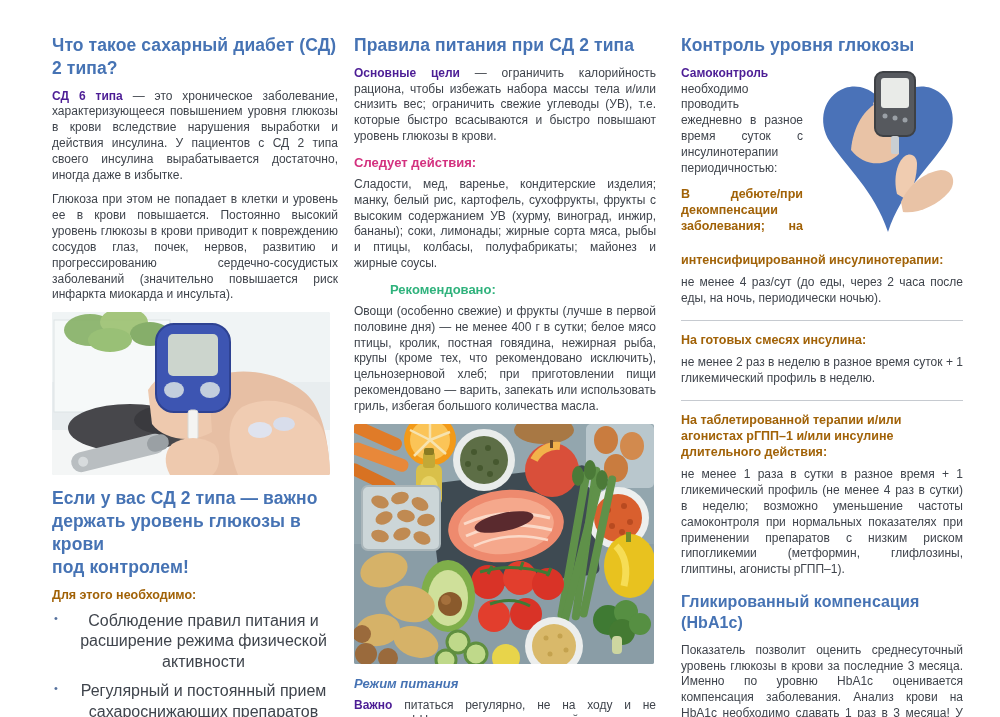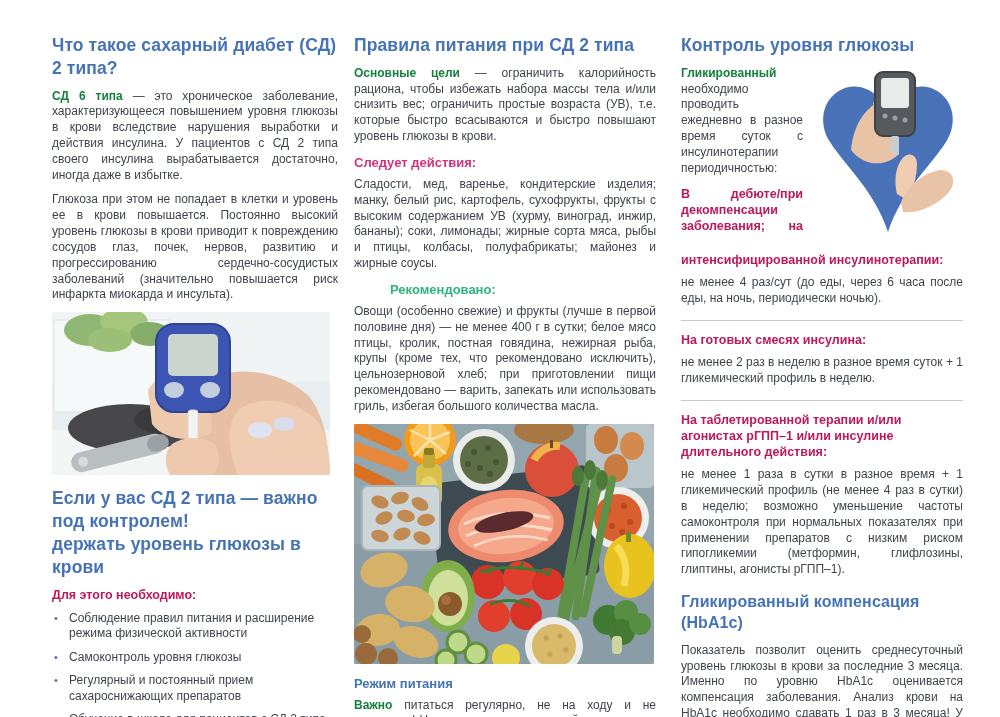--- a/index.html
+++ b/index.html
@@ -15,33 +15,33 @@
 
   .h-blue {
     font-size:17.5px; font-weight:bold; color:#4673b4;
     line-height:1.3; margin:0 0 9px 0; letter-spacing:0.1px;
   }
   .h-blue span { display:block; }
   .body-text {
     font-size:12px; line-height:1.32; text-align:justify;
     color:#3f444c; margin:0 0 9px 0;
   }
-  .lead-bold { font-weight:bold; color:#15803d; }
+  .lead-bold { font-weight:bold; color:#4c1d95; }
   .sub-bold {
-    font-size:12.5px; font-weight:bold; color:#be185d; margin:0 0 7px 0;
+    font-size:12.5px; font-weight:bold; color:#a16207; margin:0 0 7px 0;
     line-height:1.3;
   }
   .h-pink  { font-size:13px; font-weight:bold; color:#d3317f; margin:10px 0 7px 0; }
   .h-green { font-size:13px; font-weight:bold; color:#2fb27c; margin:10px 0 7px 0;padding-left:36px; }
-  .h-small-blue { font-size:13px; font-weight:bold; color:#4673b4; margin:12px 0 7px 0; }
+  .h-small-blue { font-size:13px; font-weight:bold; color:#4673b4; margin:12px 0 7px 0;font-style:italic; }
 
   .bullet-list { list-style:none; margin:2px 0 0 0; padding:0; }
   .bullet-list li {
     position:relative; padding-left:17px; margin:0 0 8px 0;
-    font-size:12px; line-height:1.3; text-align:left; color:#3f444c;
+    font-size:16px; line-height:1.3; text-align:center; color:#3f444c;
   }
   .bullet-list li::before {
     content:"•"; position:absolute; left:2px; top:0;
     color:#54709d; font-size:11px;
   }
 
   .photo { display:block; border-radius:2px; margin:4px 0 12px 0; }
   .heart-illus { float:right; width:150px; height:182px; margin:0 0 4px 10px; }
 
   .divider { border:none; border-top:1px solid #c6cad0; margin:13px 0 11px 0; }
@@ -91,38 +91,37 @@
         <ellipse cx="122" cy="78" rx="10" ry="8" fill="#c3cedd"></ellipse>
         <ellipse cx="158" cy="78" rx="10" ry="8" fill="#c3cedd"></ellipse>
         <rect x="136" y="98" width="10" height="30" rx="3" fill="#f4f4f2" stroke="#d8d8d4"></rect>
         <circle cx="141" cy="133" r="3" fill="#c0182a"></circle>
       </g>
       <path d="M120,132 C132,124 150,124 162,132 C170,140 168,158 160,163 L118,163 C112,152 112,140 120,132 Z" fill="#eec9ae"></path>
     </svg>
 
     <div class="h-blue">
       <span>Если у вас СД 2 типа — важно</span>
+      <span>держать уровень глюкозы в крови</span>
       <span>под контролем!</span>
-      <span>держать уровень глюкозы в крови</span>
     </div>
     <div class="sub-bold">Для этого необходимо:</div>
     <ul class="bullet-list">
       <li>Соблюдение правил питания и расширение режима физической активности</li>
-      <li>Самоконтроль уровня глюкозы</li>
       <li>Регулярный и постоянный прием сахароснижающих препаратов</li>
       <li>Обучение в школе для пациентов с СД 2 типа</li>
 
     </ul>
   </div>
 
   <div class="col col-2">
     <div class="h-blue">
       <span>Правила питания при СД 2 типа</span>
     </div>
-    <p class="body-text"><span class="lead-bold">Основные цели</span><span> — ограничить калорийность рациона, чтобы избежать набора массы тела и/или снизить вес; ограничить простые возраста (УВ), т.е. которые быстро всасываются и быстро повышают уровень глюкозы в крови.</span></p>
+    <p class="body-text"><span class="lead-bold">Основные цели</span><span> — ограничить калорийность рациона, чтобы избежать набора массы тела и/или снизить вес; ограничить свежие углеводы (УВ), т.е. которые быстро всасываются и быстро повышают уровень глюкозы в крови.</span></p>
 
     <div class="h-pink">Следует действия:</div>
     <p class="body-text">Сладости, мед, варенье, кондитерские изделия; манку, белый рис, картофель, сухофрукты, фрукты с высоким содержанием УВ (хурму, виноград, инжир, бананы); соки, лимонады; жирные сорта мяса, рыбы и птицы, колбасы, полуфабрикаты; майонез и жирные соусы.</p>
 
     <div class="h-green">Рекомендовано:</div>
     <p class="body-text">Овощи (особенно свежие) и фрукты (лучше в первой половине дня) — не менее 400 г в сутки; белое мясо птицы, кролик, постная говядина, нежирная рыба, крупы (кроме тех, что рекомендовано исключить), цельнозерновой хлеб; при приготовлении пищи рекомендовано — варить, запекать или использовать гриль, избегая большого количества масла.</p>
 
     <svg class="photo" width="300" height="240" viewBox="0 0 300 240">
       <rect x="0" y="0" width="300" height="240" fill="#93a6ae"></rect>
       <rect x="0" y="120" width="300" height="120" fill="#8a9da6"></rect>
@@ -289,24 +288,24 @@
         <circle cx="82" cy="52" r="2.5" fill="#9aa0a6"></circle>
         <circle cx="92" cy="54" r="2.5" fill="#9aa0a6"></circle>
         <rect x="78" y="70" width="8" height="18" rx="2" fill="#c9ced2"></rect>
       </g>
       <g>
         <path d="M84,128 C80,112 84,96 92,90 C98,86 104,90 104,98 C104,110 100,124 94,134 Z" fill="#f0ccb0"></path>
         <path d="M88,136 C96,118 112,106 128,104 C140,104 144,116 136,126 C124,140 104,148 90,146 Z" fill="#e9c3a6"></path>
       </g>
     </svg>
 
-    <p class="body-text"><span class="lead-bold">Гликированный</span><span> необходимо проводить ежедневно в разное время суток с инсулинотерапии периодичностью:</span></p>
+    <p class="body-text"><span class="lead-bold">Самоконтроль</span><span> необходимо проводить ежедневно в разное время суток с инсулинотерапии периодичностью:</span></p>
     <p class="body-text sub-bold">В дебюте/при декомпенсации заболевания; на интенсифицированной инсулинотерапии:</p>
     <div class="clear"></div>
-    <p class="body-text">не менее 4 раз/сут (до еды, через 6 часа после еды, на ночь, периодически ночью).</p>
+    <p class="body-text">не менее 4 раз/сут (до еды, через 2 часа после еды, на ночь, периодически ночью).</p>
 
     <hr class="divider">
     <p class="sub-bold">На готовых смесях инсулина:</p>
     <p class="body-text">не менее 2 раз в неделю в разное время суток + 1 гликемический профиль в неделю.</p>
 
     <hr class="divider">
     <p class="sub-bold">На таблетированной терапии и/или агонистах рГПП–1 и/или инсулине длительного действия:</p>
     <p class="body-text">не менее 1 раза в сутки в разное время + 1 гликемический профиль (не менее 4 раз в сутки) в неделю; возможно уменьшение частоты самоконтроля при нормальных показателях при применении препаратов с низким риском гипогликемии (метформин, глифлозины, глиптины, агонисты рГПП–1).</p>
 
     <div class="h-blue" style="font-size:16px; margin-top:14px;">

